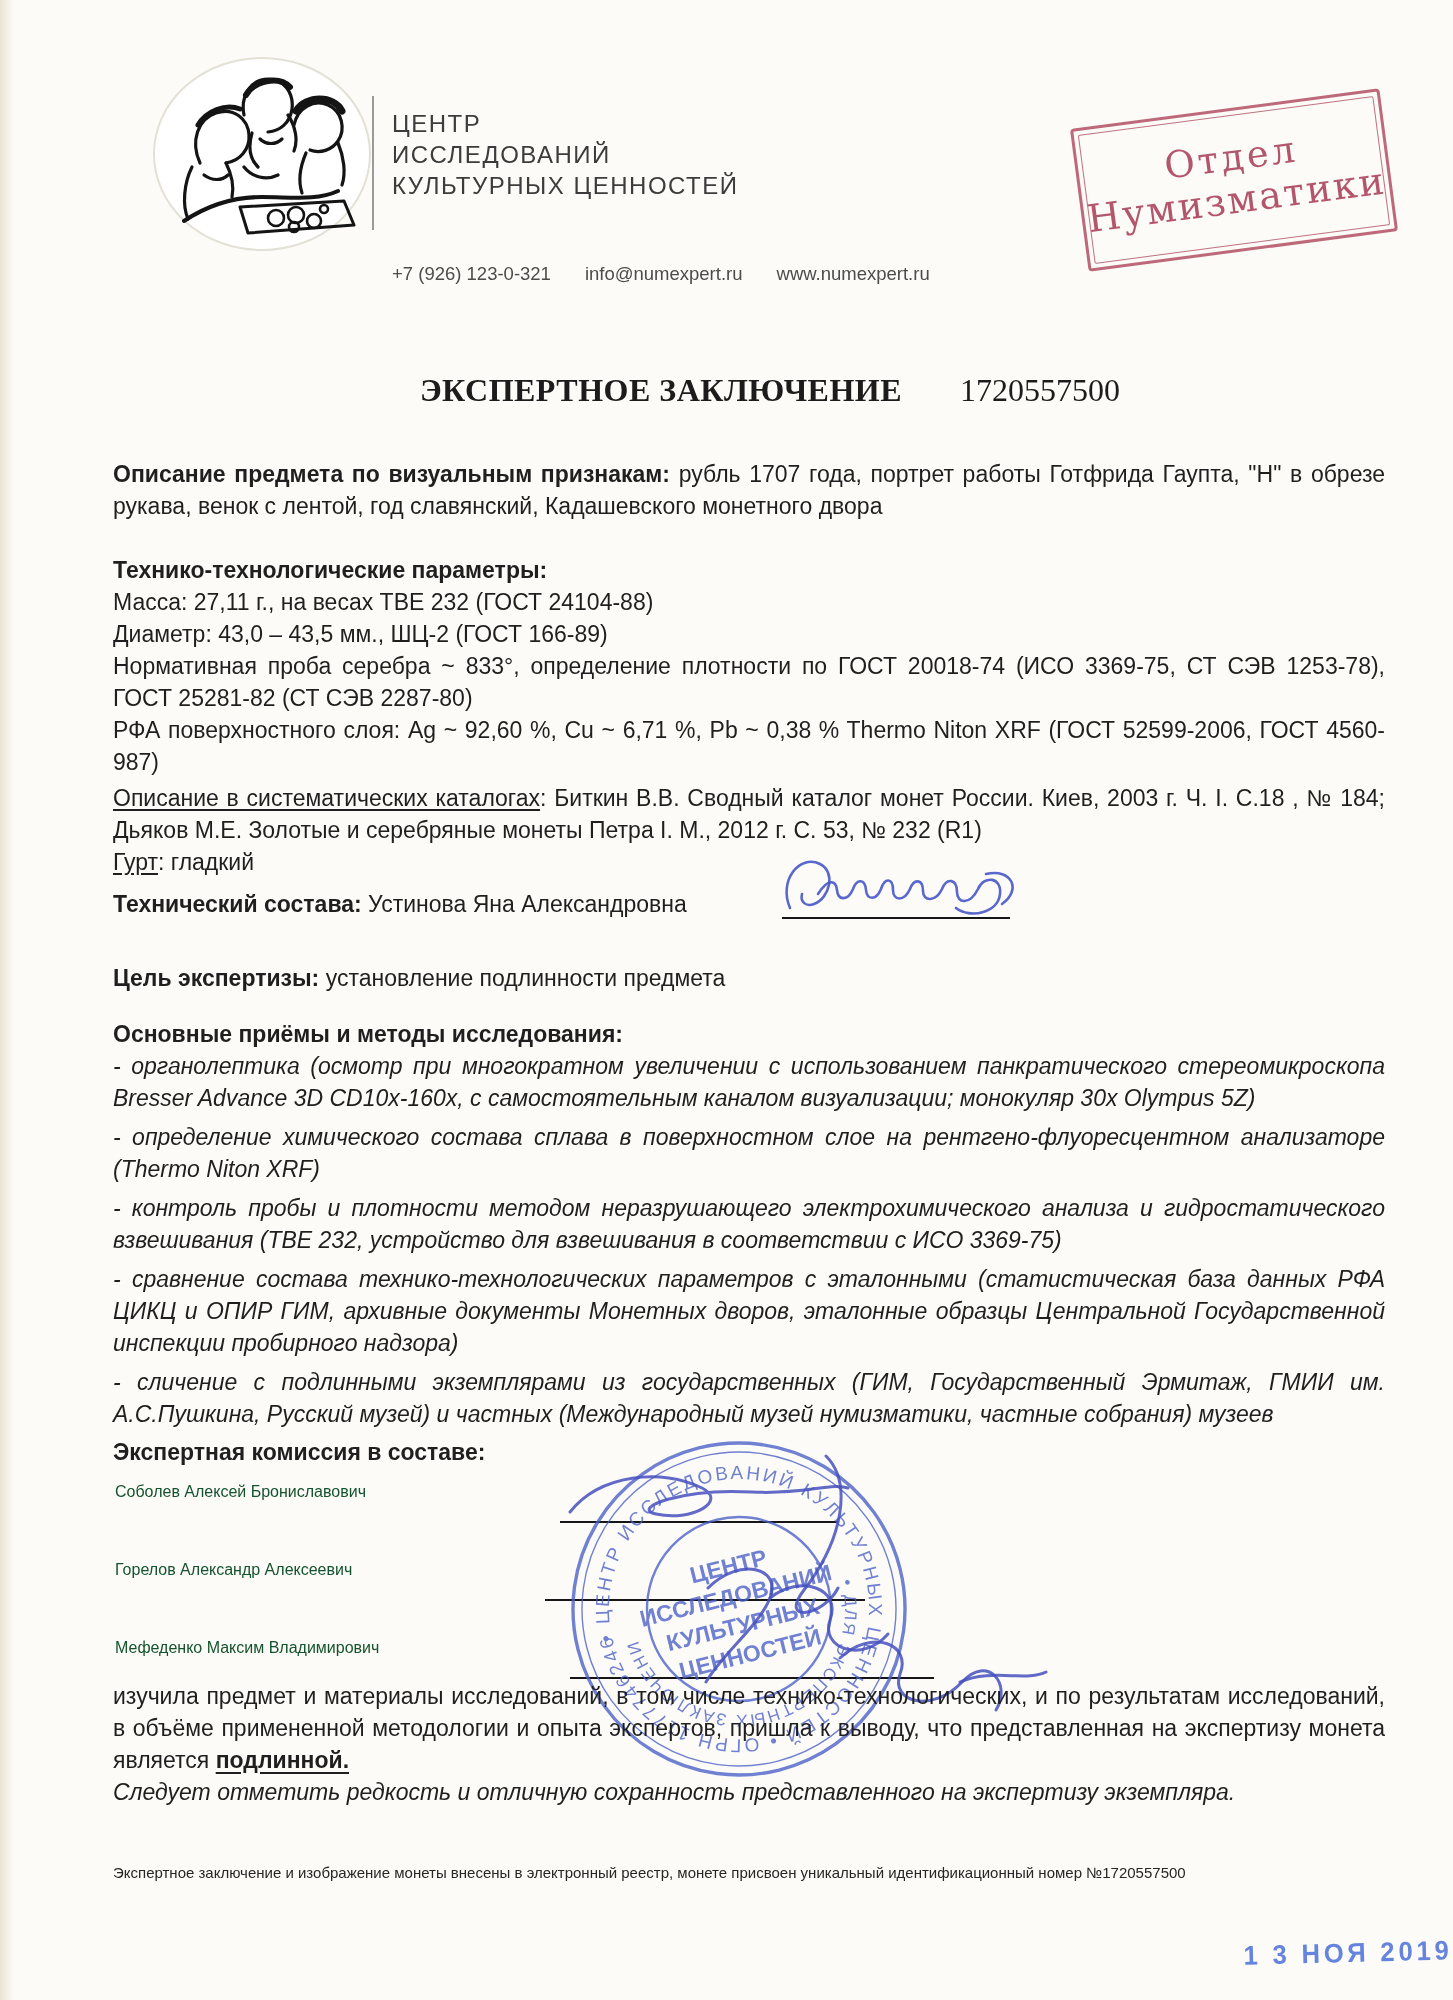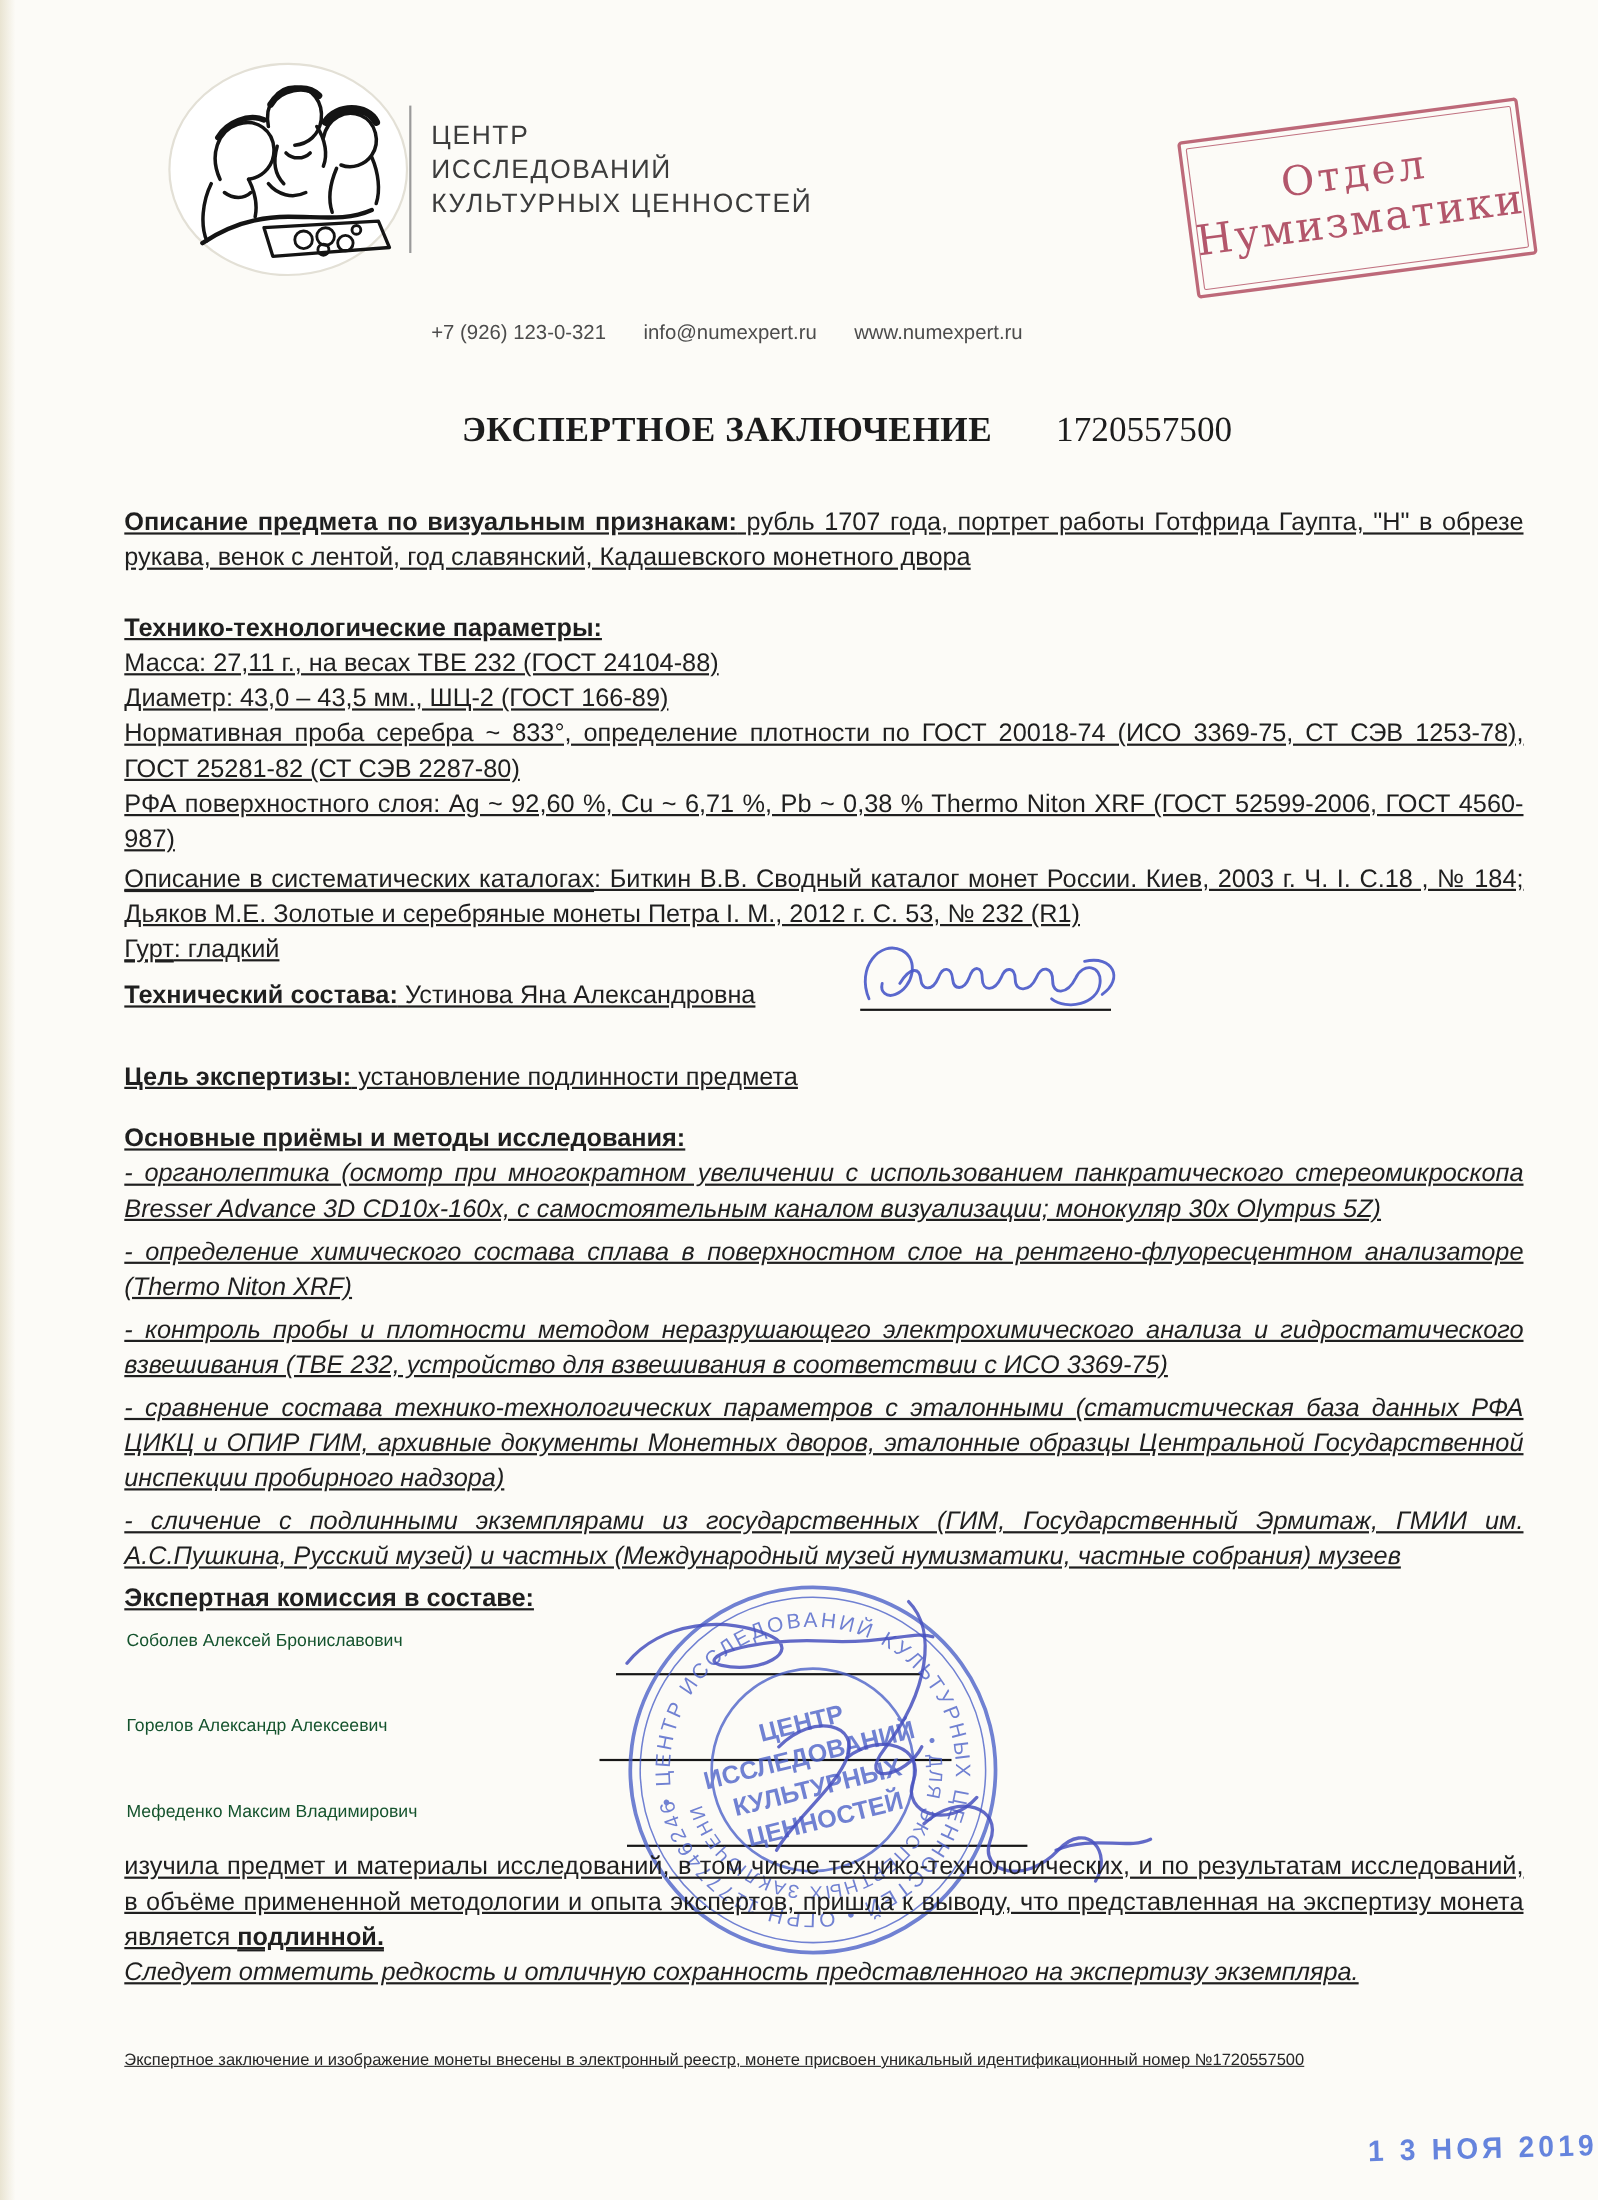--- a/index.html
+++ b/index.html
@@ -30,21 +30,21 @@
   .red-stamp .l1{font-family:"DejaVu Serif",serif;font-size:37px;line-height:40px;color:rgba(172,72,94,.92);letter-spacing:3px;}
   .red-stamp .l2{font-family:"DejaVu Serif",serif;font-size:38px;line-height:44px;color:rgba(172,72,94,.92);letter-spacing:2px;}
 
   
   .doc-title{left:300px;top:372px;width:940px;text-align:center;
     font-family:"Liberation Serif",serif;font-size:32px;color:#1c1c1c;white-space:nowrap;}
   .doc-title .t{font-weight:bold;letter-spacing:.5px;}
   .doc-title .n{margin-left:58px;font-weight:normal;}
 
   
-  .blk{left:113px;width:1272px;font-size:23px;line-height:32px;color:#1f1f1f;text-decoration:underline;}
+  .blk{left:113px;width:1272px;font-size:23px;line-height:32px;color:#1f1f1f;}
   .just{text-align:justify;}
   b.lbl{font-weight:bold;}
   .ulbl{text-decoration:underline;text-underline-offset:3px;}
   .it{font-style:italic;}
   .methods p{margin:0 0 7px 0;}
   .verdict{font-weight:bold;text-decoration:underline;text-underline-offset:4px;}
 
   
   .sigline{height:0;border-bottom:2.6px solid #161616;}
   .member{font-size:16px;color:#14532d;white-space:nowrap;}
@@ -95,21 +95,21 @@
   </svg>
 
   <div class="abs divider" style="left:372px;top:96px;height:134px;"></div>
 
   <div class="abs org-name" style="left:392px;top:108px;">
     <div>ЦЕНТР</div>
     <div>ИССЛЕДОВАНИЙ</div>
     <div>КУЛЬТУРНЫХ ЦЕННОСТЕЙ</div>
   </div>
 
-  <div class="abs contacts" style="left:392px;top:263px;margin-top:28px;">
+  <div class="abs contacts" style="left:392px;top:263px;">
     <span>+7 (926) 123-0-321</span>
     <span>info@numexpert.ru</span>
     <span>www.numexpert.ru</span>
   </div>
 
   <div class="abs red-stamp" style="left:1078px;top:108px;">
     <div class="inner">
       <div class="l1">Отдел</div>
       <div class="l2">Нумизматики</div>
     </div>

